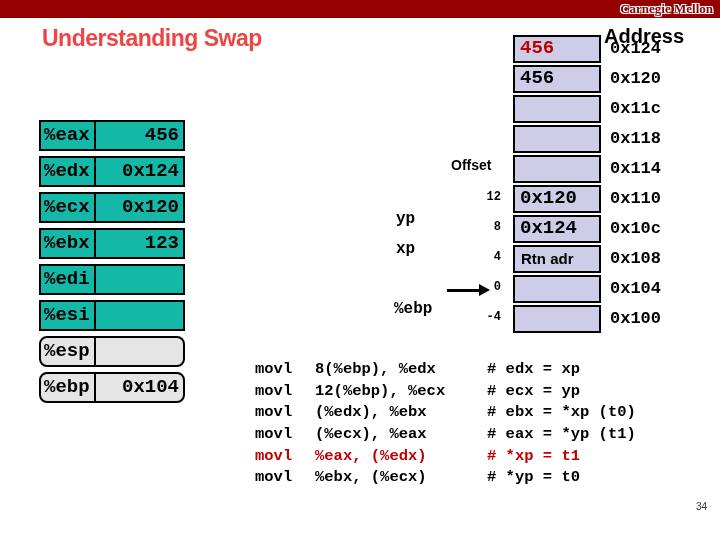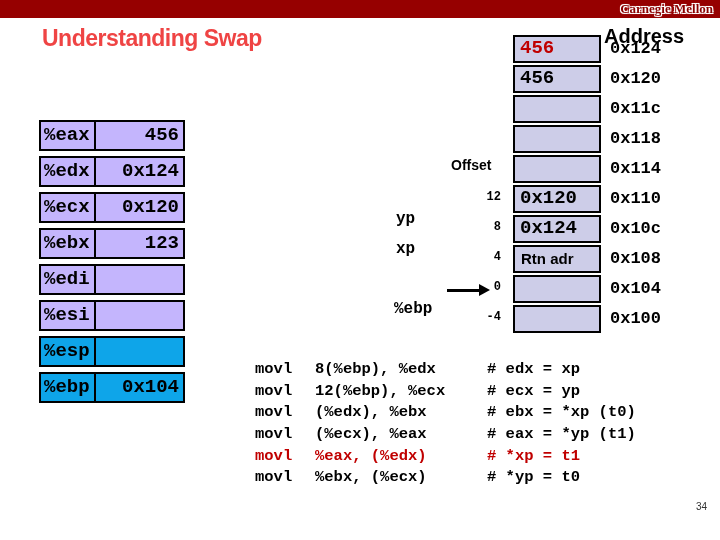--- a/index.html
+++ b/index.html
@@ -25,23 +25,23 @@
   .title {
     position:absolute; left:42px; top:25px;
     font-size:23px; font-weight:bold; color:#ef4444; letter-spacing:-0.5px;
     white-space:nowrap;
   }
 
   
   .registers { position:absolute; left:39px; top:120px; }
   .reg-row {
     display:flex; width:146px; height:31px;
-    border:2px solid #000; margin-bottom:5px; background:#c4b5fd;
-  }
-  .reg-row.hl { background:#0ea5e9; }
+    border:2px solid #000; margin-bottom:5px; background:#14b8a6;
+  }
+  .reg-row.hl { background:#e5e5e5;border-radius:8px; }
   .reg-name {
     width:55px; border-right:2px solid #000;
     font-family:"Liberation Mono", monospace; font-weight:bold; font-size:19px;
     line-height:26px; padding-left:3px; white-space:nowrap;
   }
   .reg-val {
     flex:1; text-align:right;
     font-family:"Liberation Mono", monospace; font-weight:bold; font-size:19px;
     line-height:26px; padding-right:4px; white-space:nowrap;
   }

